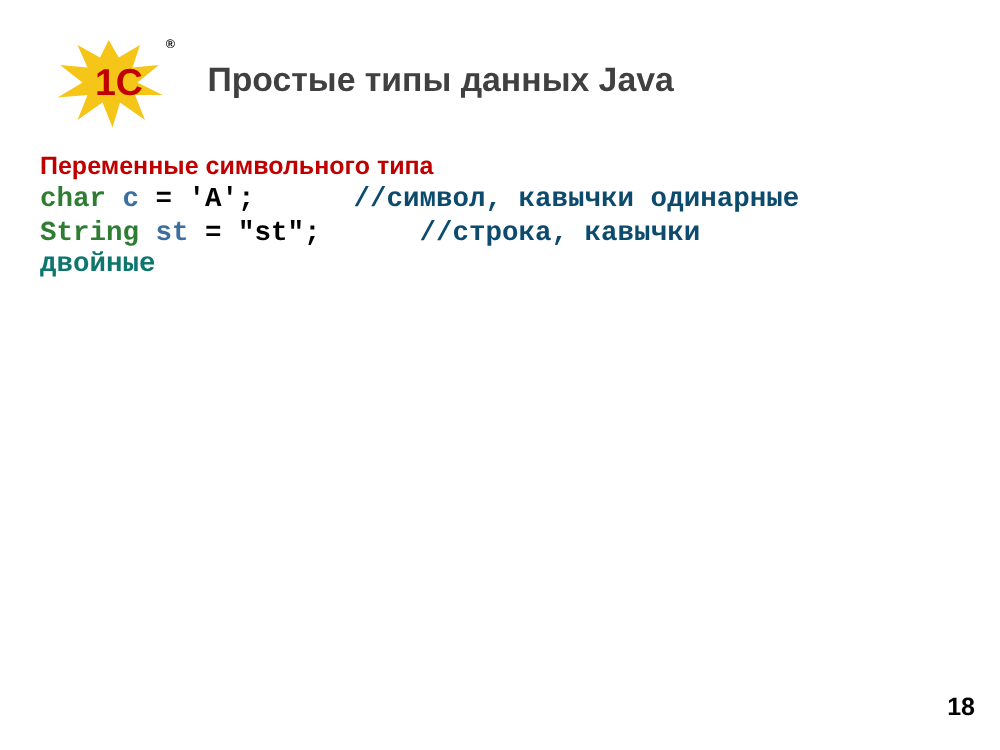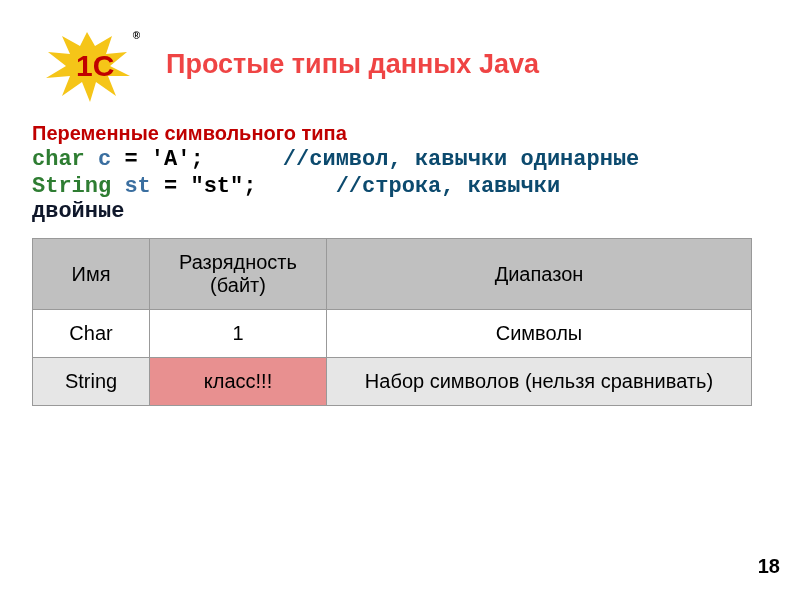--- a/index.html
+++ b/index.html
@@ -34,41 +34,41 @@
     position: absolute;
     top: 6px;
     right: 2px;
     font-size: 10px;
     font-weight: bold;
     color: #000;
   }
   .title {
     font-size: 27px;
     font-weight: bold;
-    color: #ef4444;
+    color: #404040;
     line-height: 1.2;
   }
   .subtitle {
     color: #c00000;
     font-weight: bold;
     font-size: 20px;
     margin-top: 18px;
   }
   .code-line {
     font-family: "Courier New", monospace;
     font-size: 22px;
     font-weight: bold;
     margin-top: 2px;
   }
   .kw-type { color: #2e7d32; }
   .kw-var { color: #3b6fa0; }
   .kw-text { color: #000; }
   .kw-comment { color: #0c4a6e; font-weight: bold; }
   .comment-suffix {
-    color: #0f172a;
+    color: #0f766e;
     font-family: "Courier New", monospace;
     font-size: 22px;
     font-weight: bold;
   }
   table.dt {
     border-collapse: collapse;
     width: 720px;
     margin-top: 14px;
     font-size: 20px;
   }
@@ -132,36 +132,17 @@
   <div class="code-line">
     <span class="kw-type">String</span>
     <span> </span>
     <span class="kw-var">st</span>
     <span class="kw-text"> = "st";</span>
     <span>&nbsp;&nbsp;&nbsp;&nbsp;</span>
     <span class="kw-comment">//строка, кавычки</span>
   </div>
   <div class="comment-suffix">двойные</div>
 
-  <table class="dt">
-    <tbody>
-        <tr>
-      <th class="col-name">Имя</th>
-      <th class="col-bits">Разрядность (байт)</th>
-      <th>Диапазон</th>
-    </tr>
-    <tr class="row1">
-      <td class="left-cell">Char</td>
-      <td>1</td>
-      <td>Символы</td>
-    </tr>
-    <tr class="row2">
-      <td class="left-cell">String</td>
-      <td class="highlight-cell">класс!!!</td>
-      <td class="left-cell">Набор символов (нельзя сравнивать)</td>
-    </tr>
-  </tbody>
-    </table>
 
 
   <div class="page-number">18</div>
 
 </div>
 
 </body></html>

